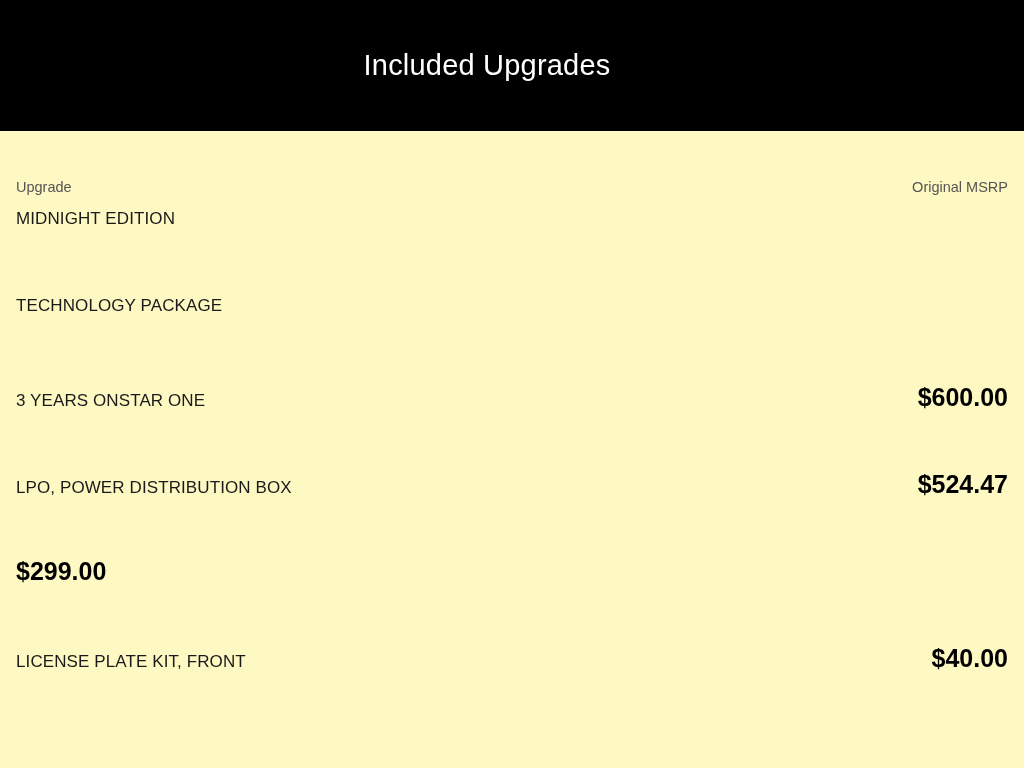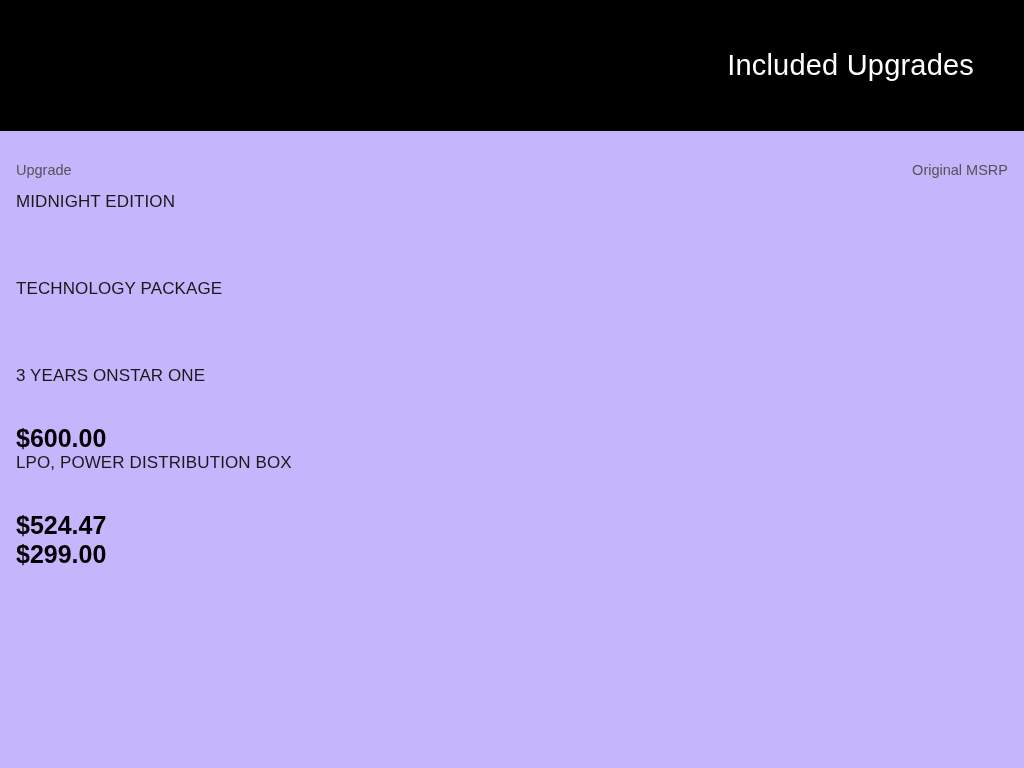--- a/index.html
+++ b/index.html
@@ -20,38 +20,38 @@
     position: relative;
     display: flex;
     flex-direction: column;
   }
   
   .header {
     height: 131px;
     background: #000000;
     display: flex;
     align-items: center;
-    justify-content: flex-end;
+    justify-content: center;
     box-sizing: border-box;
     padding-right: 50px;
     flex: 0 0 auto;
   }
   .header-title {
     color: #ffffff;
     font-size: 29px;
     font-weight: 400;
     letter-spacing: 0.2px;
     line-height: 1;
   }
   
   .content {
     flex: 1 1 auto;
-    background: #c4b5fd;
+    background: #fef9c3;
     box-sizing: border-box;
-    padding: 0 16px;
+    padding: 17px 16px;
     display: flex;
     flex-direction: column;
   }
   .col-head {
     display: flex;
     align-items: baseline;
     justify-content: space-between;
     margin-top: 31px;
   }
   .col-head-left,
@@ -61,21 +61,20 @@
     font-weight: 400;
   }
   .rows {
     margin-top: 14px;
   }
   .row {
     display: flex;
     align-items: baseline;
     justify-content: space-between;
     height: 87px;
-    flex-direction: column;
   }
   .row-name {
     font-size: 17px;
     color: #1a1a1a;
     font-weight: 400;
     letter-spacing: 0.1px;
     white-space: nowrap;
   }
   .row-price {
     font-size: 25px;
@@ -124,18 +123,22 @@
 
       <div class="row">
         <div class="row-name">LPO, POWER DISTRIBUTION BOX</div>
         <div class="row-price">$524.47</div>
       </div>
 
       <div class="row">
         <div class="row-price">$299.00</div>
       </div>
 
+      <div class="row">
+        <div class="row-name">LICENSE PLATE KIT, FRONT</div>
+        <div class="row-price">$40.00</div>
+      </div>
 
     </div>
 
 
   </div>
 </div>
 
 </body></html>

